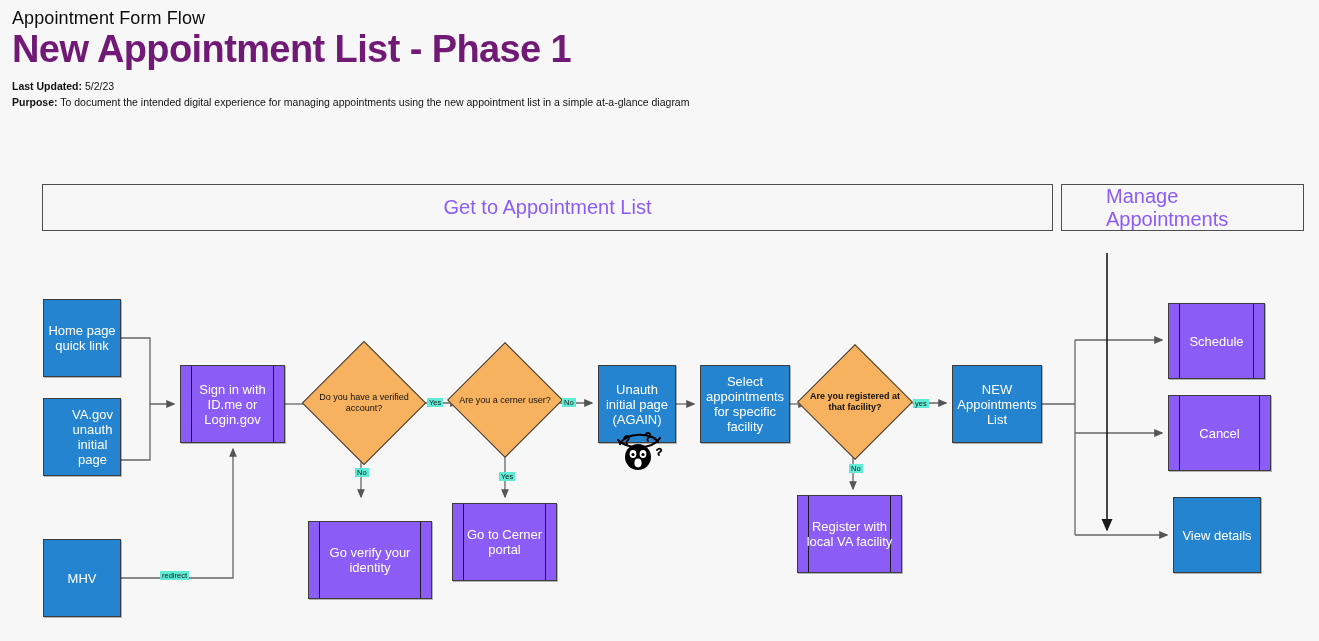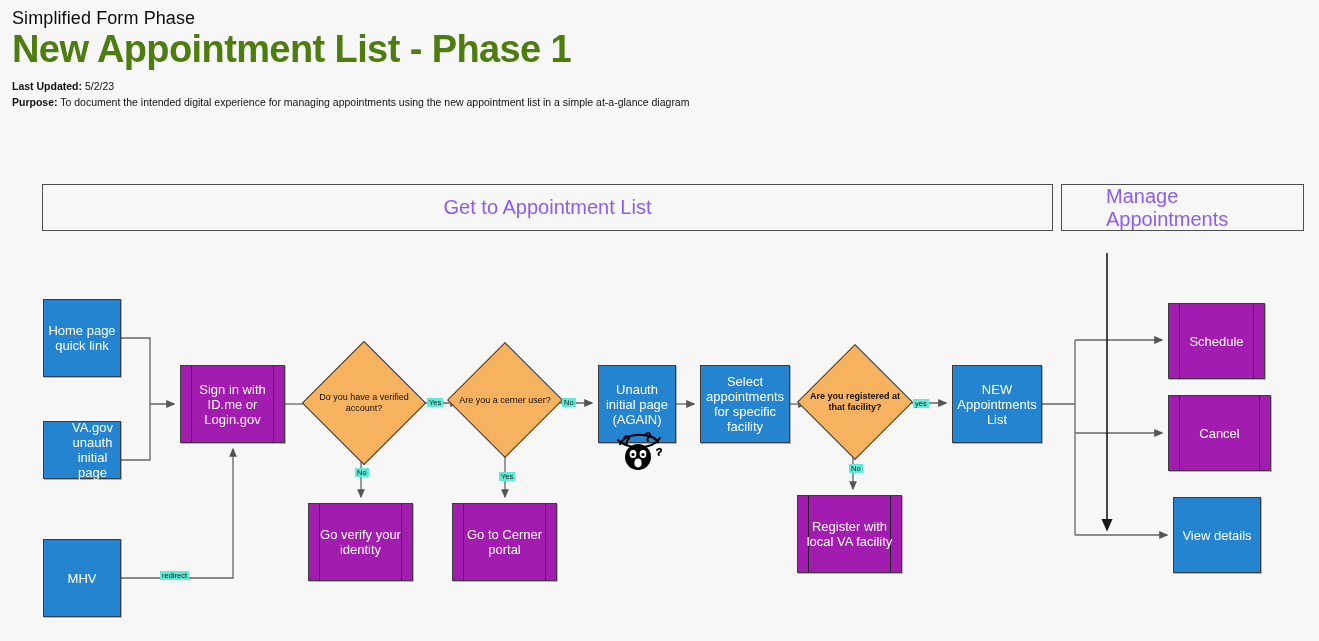--- a/index.html
+++ b/index.html
@@ -10,21 +10,21 @@
     font-family:"Liberation Sans","DejaVu Sans",sans-serif;
     color:#000;
     overflow:hidden;
     position:relative;
   }
   #canvas{position:absolute;left:0;top:0;width:1319px;height:641px;}
 
   
   .hdr{position:absolute;left:12px;}
   #subtitle{top:8px;font-size:18px;letter-spacing:.1px;color:#0b0b0b;}
-  #maintitle{top:28px;font-size:38px;font-weight:bold;letter-spacing:-0.6px;color:#4d7c0f;white-space:nowrap;}
+  #maintitle{top:28px;font-size:38px;font-weight:bold;letter-spacing:-0.6px;color:#701a75;white-space:nowrap;}
   #meta{top:80px;font-size:10.5px;line-height:12.5px;color:#111;}
   #meta .k{font-weight:bold;}
   #meta .row{margin-bottom:3px;}
   #purpose{line-height:12.5px;}
 
   
   .lane{
     position:absolute;
     background:#f7f7f7;
     border:1px solid #4d4d4d;
@@ -38,21 +38,21 @@
   
   .node{
     position:absolute;box-sizing:border-box;
     display:flex;align-items:center;justify-content:center;
     text-align:center;color:#ffffff;line-height:15px;
     border:1px solid #3c3c3c;
     box-shadow:1px 1px 0 rgba(0,0,0,.28);
   }
   .node span{display:block;padding:0 4px;position:relative;z-index:2;}
   .blue{background:#2484d0;font-size:13px;}
-  .green{background:#a21caf;font-size:13px;}
+  .green{background:#8b5cf6;font-size:13px;}
   
   .green::before,.green::after{
     content:"";position:absolute;top:0;bottom:0;width:0;
     border-left:1px solid #1d1d1d;border-right:0;
   }
   .green::before{left:10px;}
   .green::after{right:10px;border-left:1px solid #1d1d1d;}
 
   
   .diamond{position:absolute;}
@@ -81,21 +81,21 @@
   #dizzy{
     position:absolute;left:612px;top:428px;width:54px;height:46px;
   }
   svg{display:block;overflow:visible;}
 </style>
 </head>
 <body>
 
 <div id="canvas">
 
-  <div class="hdr" id="subtitle">Simplified Form Phase</div>
+  <div class="hdr" id="subtitle">Appointment Form Flow</div>
   <div class="hdr" id="maintitle">New Appointment List - Phase 1</div>
   <div class="hdr" id="meta">
     <div class="row">
       <span class="k"><span>Last Updated</span>:</span>
       <span>5/2/23</span>
     </div>
     <div class="row">
       <span class="k"><span>Purpose</span>:</span>
       <span id="purpose">To document the intended digital experience for managing appointments using the new appointment list in a simple at-a-glance diagram</span>
     </div>
@@ -150,30 +150,30 @@
       <path d="M1075,535 L1167,535" marker-end="url(#ah)"></path>
     </g>
 
     <path d="M1107,253 L1107,530" fill="none" stroke="#1a1a1a" stroke-width="1.6" marker-end="url(#ahd)"></path>
   </svg>
 
   <div id="node-layer">
       <div class="node blue" style="left: 43px; top: 299px; width: 78px; height: 78px;">
         <span>Home page quick link</span>
       </div>
-      <div class="node blue" style="left: 43px; top: 421px; width: 78px; height: 58px; padding-left: 21px;">
+      <div class="node blue" style="left: 43px; top: 398px; width: 78px; height: 78px; padding-left: 21px;">
         <span>VA.gov unauth initial page</span>
       </div>
       <div class="node blue" style="left: 43px; top: 539px; width: 78px; height: 78px;">
         <span>MHV</span>
       </div>
       <div class="node green" style="left: 180px; top: 365px; width: 105px; height: 78px;">
         <span>Sign in with ID.me or Login.gov</span>
       </div>
-      <div class="node green" style="left: 308px; top: 503px; width: 105px; height: 78px;">
+      <div class="node green" style="left: 308px; top: 521px; width: 124px; height: 78px;">
         <span>Go verify your identity</span>
       </div>
       <div class="node green" style="left: 452px; top: 503px; width: 105px; height: 78px;">
         <span>Go to Cerner portal</span>
       </div>
       <div class="node blue" style="left: 598px; top: 365px; width: 78px; height: 78px;">
         <span>Unauth initial page (AGAIN)</span>
       </div>
       <div class="node blue" style="left: 700px; top: 365px; width: 90px; height: 78px;">
         <span>Select appointments for specific facility</span>

